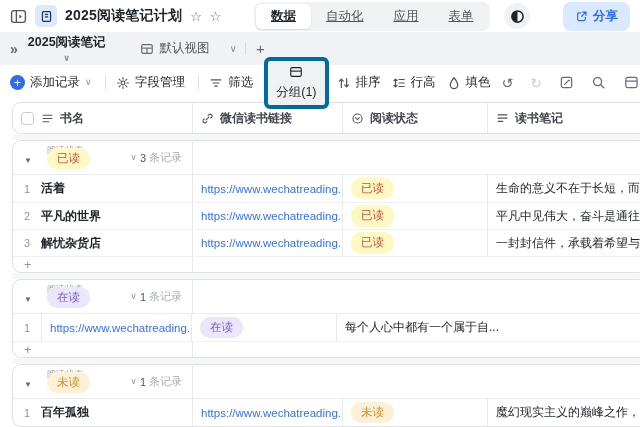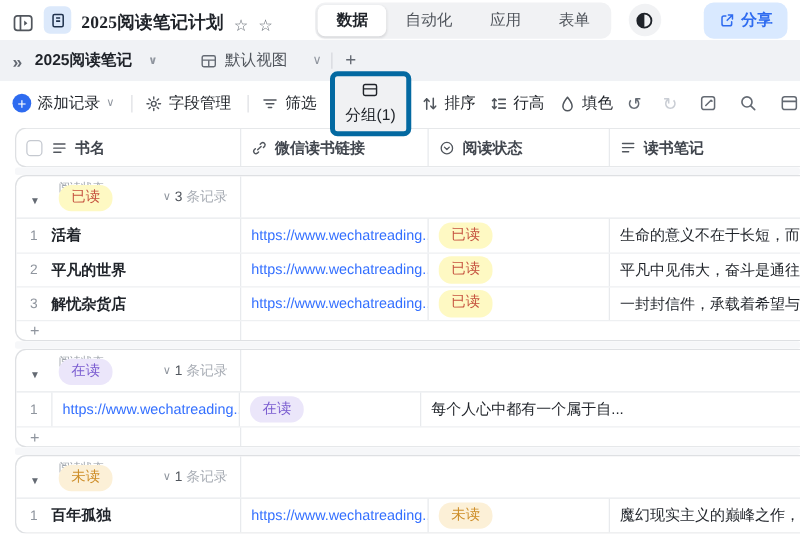--- a/index.html
+++ b/index.html
@@ -2,35 +2,35 @@
 <html><head>
 <meta charset="utf-8">
 <style>
   html,body{margin:0;padding:0;width:640px;height:427px;overflow:hidden;background:#fff;
     font-family:"Liberation Sans","DejaVu Sans",sans-serif;color:#1f2329;}
   *{box-sizing:border-box;}
   .icon-svg{display:inline-flex;align-items:center;justify-content:center;flex:0 0 auto;}
 
   
   .topbar{height:32px;display:flex;align-items:center;padding:0 10px;background:#fff;}
-  .tb-left{display:flex;align-items:flex-end;gap:8px;font-family:Liberation Serif, serif;}
+  .tb-left{display:flex;align-items:center;gap:8px;}
   .app-icon{width:22px;height:22px;border-radius:5px;background:#dce9fb;display:flex;align-items:center;justify-content:center;}
   .doc-title{font-size:14px;font-weight:700;letter-spacing:.2px;}
   .star{font-size:13px;color:#646a73;line-height:1;}
   .seg{display:flex;background:#f1f2f4;border-radius:8px;padding:2px;margin-left:auto;align-items:center;}
-  .seg-item{padding:4px 15px;font-size:12.5px;color:#51565d;border-radius:6px;white-space:nowrap;}
+  .seg-item{padding:4px 15px;font-size:12.5px;color:#51565d;border-radius:6px;white-space:nowrap;text-decoration:underline;}
   .seg-item.active{background:#fff;color:#1f2329;font-weight:700;box-shadow:0 1px 2px rgba(31,35,41,.12);}
   .theme-btn{width:26px;height:26px;border-radius:50%;background:#f1f2f4;display:flex;align-items:center;justify-content:center;margin-left:14px;}
   .share-btn{margin-left:auto;display:flex;align-items:center;gap:5px;background:#d9e9ff;color:#2e6bf0;
     font-size:12.5px;font-weight:700;padding:6px 12px;border-radius:8px;border:none;white-space:nowrap;}
 
   
   .viewbar{height:33px;background:#f0f2f5;display:flex;align-items:center;padding-left:10px;}
   .dbl-chev{font-size:14px;color:#646a73;font-weight:700;margin-right:10px;}
-  .base-name{display:flex;align-items:center;gap:13px;font-size:12.5px;font-weight:700;color:#1f2329;margin-right:22px;}
+  .base-name{display:flex;align-items:center;gap:3px;font-size:12.5px;font-weight:700;color:#1f2329;margin-right:22px;flex-direction:column;}
   .chev{font-size:9px;color:#8f959e;line-height:1;}
   .view-tab{display:flex;align-items:center;gap:6px;padding:0 12px;font-size:12.5px;color:#51565d;height:33px;}
   .view-tab.active{background:#fff;border-radius:9px 9px 0 0;color:#1f2329;font-weight:700;height:28px;align-self:flex-end;padding:0 10px;}
   .tab-dots{color:#8f959e;font-size:12px;margin-left:2px;}
   .vb-ctrl{color:#8f959e;font-size:10px;padding:0 8px;}
   .vb-div{width:1px;height:13px;background:#d5d8dd;}
   .vb-add{color:#646a73;font-size:15px;padding:0 10px;font-weight:400;}
 
   
   .toolbar{height:35px;background:#fff;display:flex;align-items:center;padding:0 10px;font-size:12.5px;color:#1f2329;}

